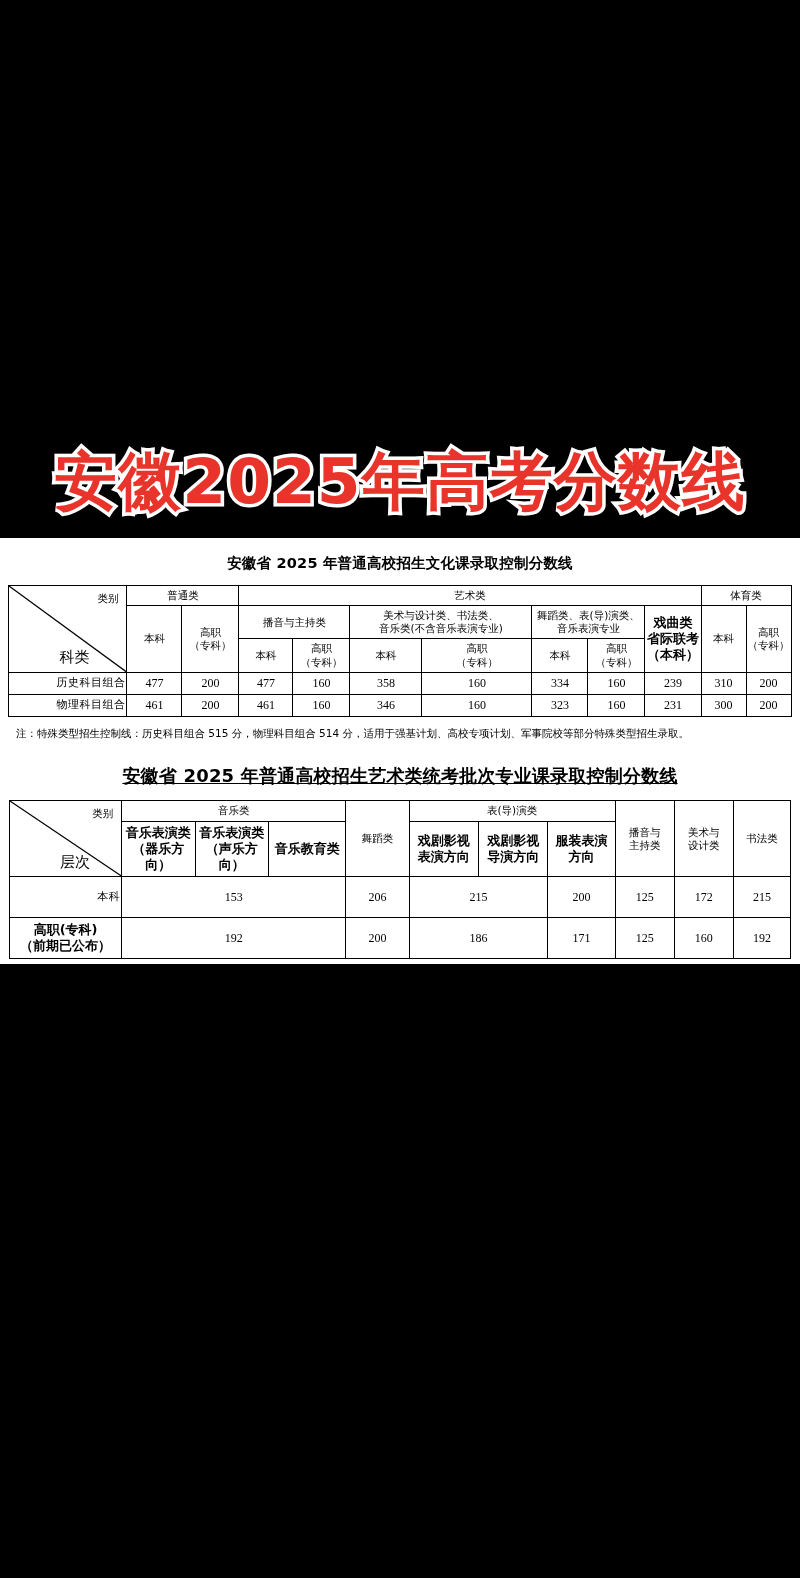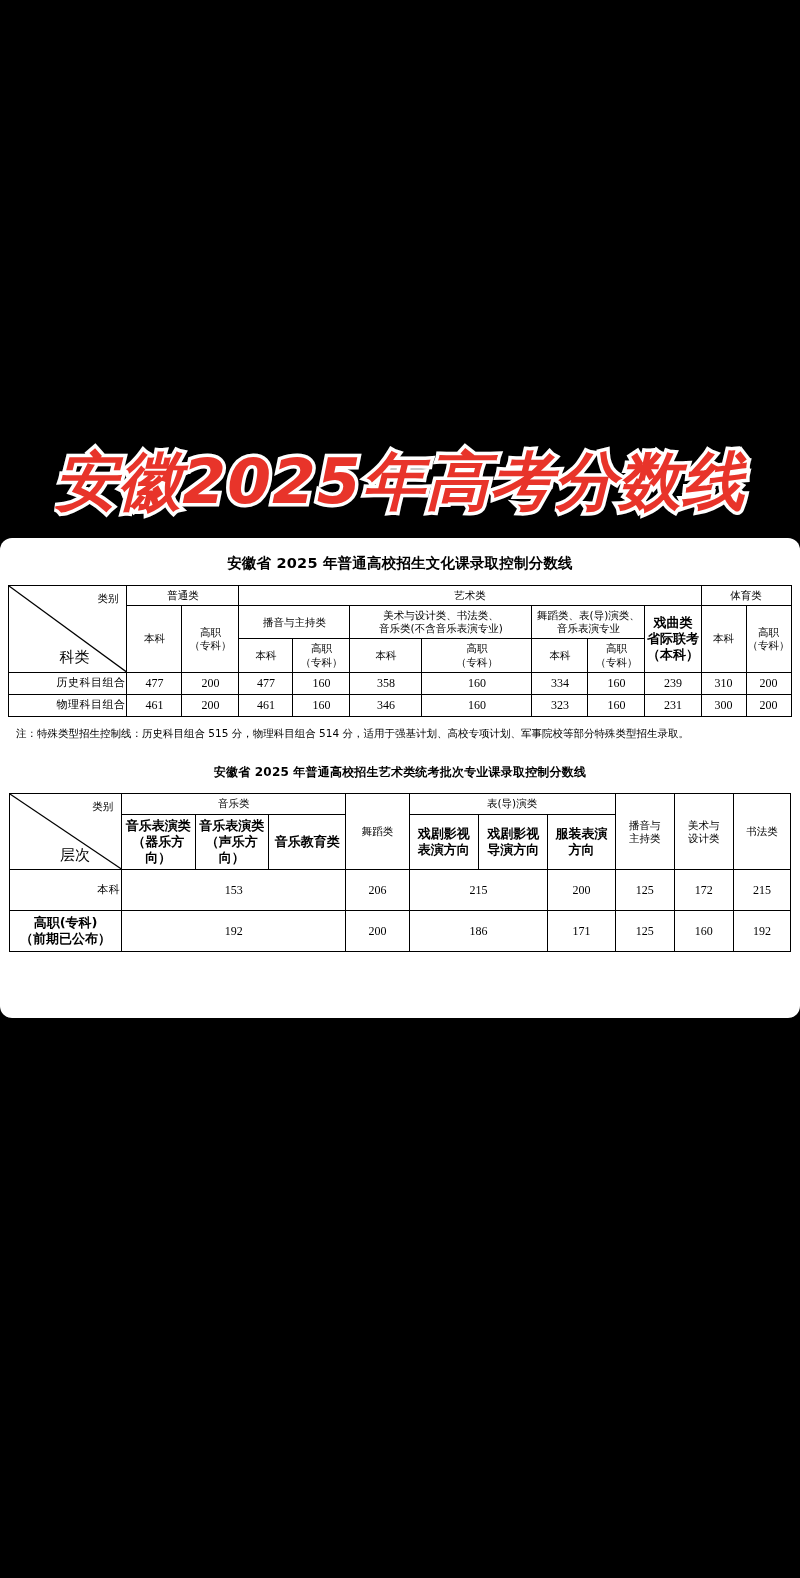--- a/index.html
+++ b/index.html
@@ -22,61 +22,60 @@
     top: 0;
     width: 800px;
     height: 538px;
     background: #000;
     display: flex;
     flex-direction: column;
     align-items: center;
     justify-content: flex-end;
     padding-bottom: 20px;
     box-sizing: border-box;
-    font-style: italic;
   }
   .banner-line {
     font-family: "DejaVu Sans", sans-serif;
     font-weight: bold;
     color: #e8342a;
     -webkit-text-stroke: 7px #ffffff;
     paint-order: stroke fill;
     text-align: center;
     line-height: 1.12;
     letter-spacing: 1px;
   }
   .banner-line.l1 { font-size: 63px; }
   .banner-line.l2 { font-size: 63px; }
 
   
   .doc {
     position: absolute;
     left: 0;
     top: 538px;
     width: 800px;
-    height: 480px;
+    height: 426px;
     background: #ffffff;
     box-sizing: border-box;
     padding: 12px 6px 0 6px;
-    border-radius: 12px;
   }
 
   .doc-title {
     text-align: center;
     font-family: "DejaVu Sans", sans-serif;
     font-weight: bold;
     font-size: 14.5px;
     color: #000;
     margin: 4px 0 12px 0;
     letter-spacing: 0.2px;
   }
   .doc-title.second {
-    font-size: 12px;
+    font-size: 18px;
     margin-top: 22px;
     margin-bottom: 12px;
+    text-decoration: underline;
   }
 
   table {
     border-collapse: collapse;
     width: 782px;
     margin: 0 auto;
     table-layout: fixed;
   }
   table td, table th {
     border: 1px solid #000;

